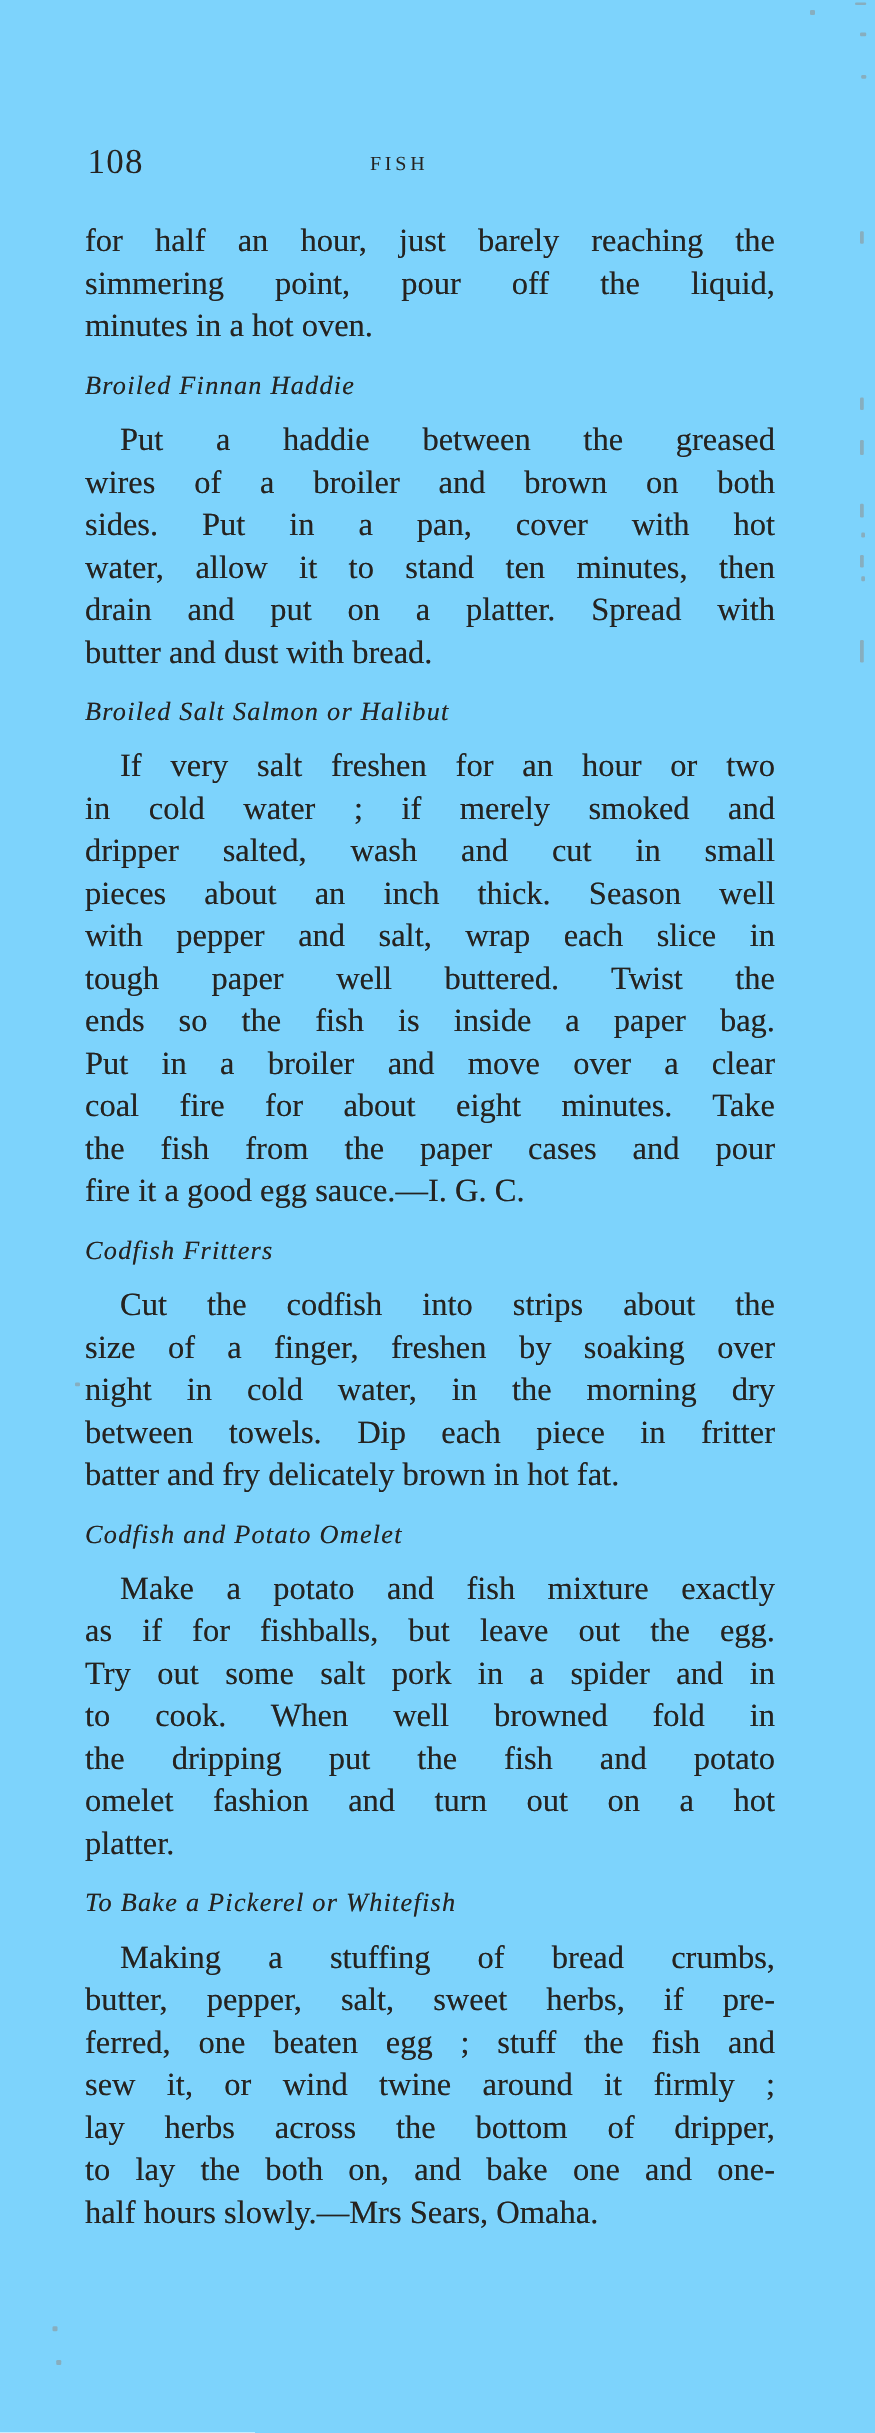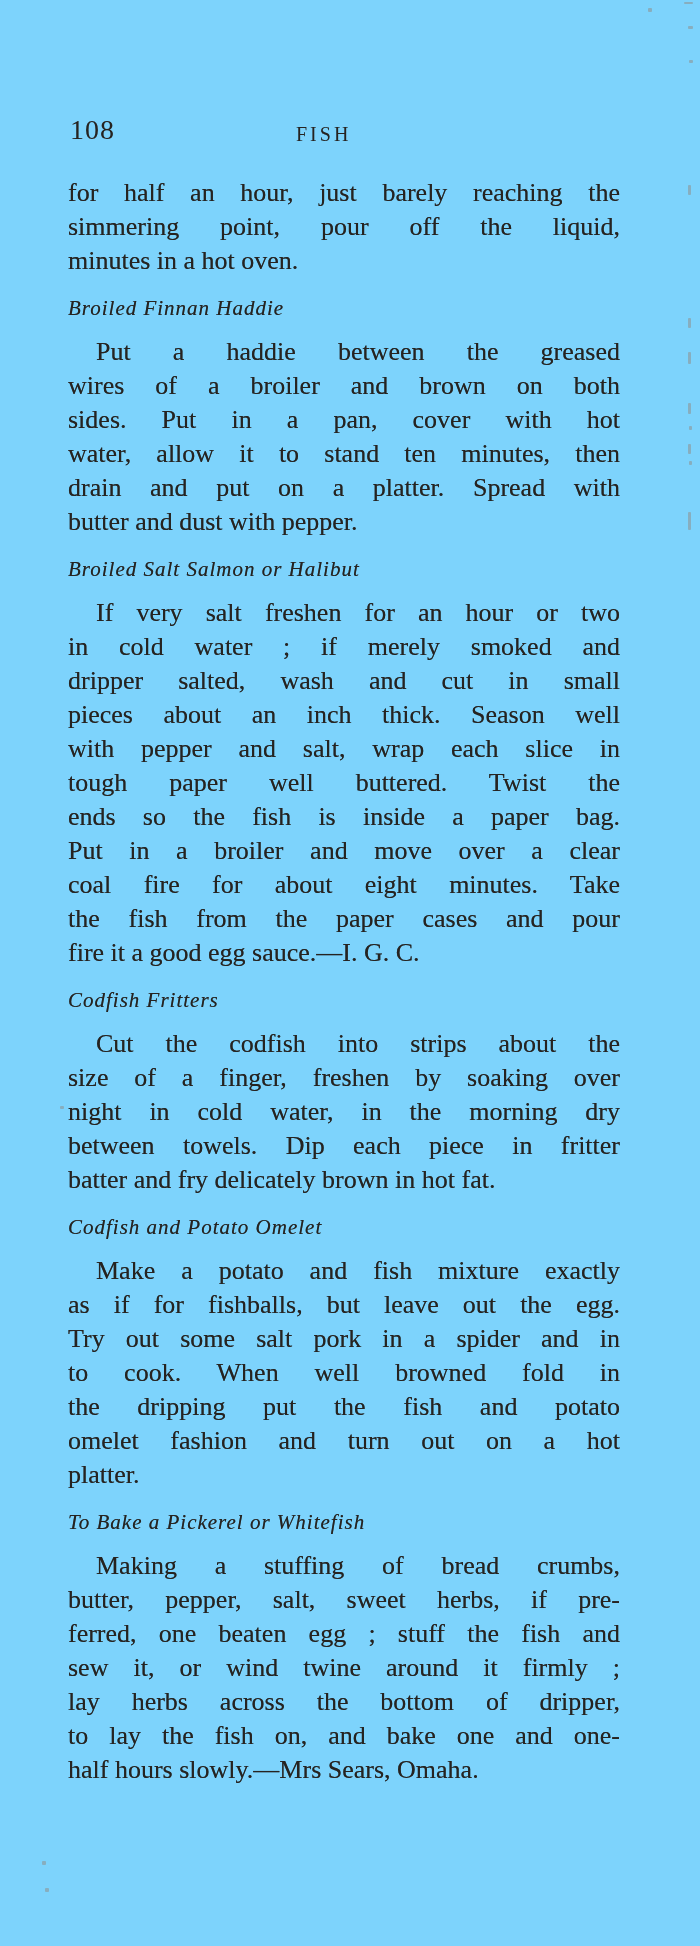--- a/index.html
+++ b/index.html
@@ -27,21 +27,21 @@
     position: absolute;
     left: 2px;
     top: 0;
     font-size: 28px;
     letter-spacing: 1px;
   }
   .running-head {
     position: absolute;
     left: 228px;
     top: 9px;
-    font-size: 20px;
+    font-size: 16px;
     letter-spacing: 3px;
   }
   .page-body {
     position: absolute;
     left: 68px;
     top: 176px;
     width: 552px;
     font-size: 26px;
     line-height: 34px;
     text-shadow: 0 0 0.5px rgba(20,18,14,0.55);
@@ -85,21 +85,21 @@
         <div class="line">simmering point, pour off the liquid,</div>
         <div class="line last">minutes in a hot oven.</div>
       </div>
       <div class="heading">Broiled Finnan Haddie</div>
       <div class="para indent">
         <div class="line">Put a haddie between the greased</div>
         <div class="line">wires of a broiler and brown on both</div>
         <div class="line">sides. Put in a pan, cover with hot</div>
         <div class="line">water, allow it to stand ten minutes, then</div>
         <div class="line">drain and put on a platter. Spread with</div>
-        <div class="line last">butter and dust with pepper.</div>
+        <div class="line last">butter and dust with bread.</div>
       </div>
       <div class="heading">Broiled Salt Salmon or Halibut</div>
       <div class="para indent">
         <div class="line">If very salt freshen for an hour or two</div>
         <div class="line">in cold water ; if merely smoked and</div>
         <div class="line">dripper salted, wash and cut in small</div>
         <div class="line">pieces about an inch thick. Season well</div>
         <div class="line">with pepper and salt, wrap each slice in</div>
         <div class="line">tough paper well buttered. Twist the</div>
         <div class="line">ends so the fish is inside a paper bag.</div>
@@ -126,21 +126,21 @@
         <div class="line">omelet fashion and turn out on a hot</div>
         <div class="line last">platter.</div>
       </div>
       <div class="heading">To Bake a Pickerel or Whitefish</div>
       <div class="para indent">
         <div class="line">Making a stuffing of bread crumbs,</div>
         <div class="line">butter, pepper, salt, sweet herbs, if pre-</div>
         <div class="line">ferred, one beaten egg ; stuff the fish and</div>
         <div class="line">sew it, or wind twine around it firmly ;</div>
         <div class="line">lay herbs across the bottom of dripper,</div>
-        <div class="line">to lay the fish on, and bake one and one-</div>
+        <div class="line">to lay the both on, and bake one and one-</div>
         <div class="line last">half hours slowly.—Mrs Sears, Omaha.</div>
       </div>
     </div>
   <div id="artifacts-layer">
       <div class="artifact" style="left: 648px; top: 8px; width: 4px; height: 4px;"></div>
       <div class="artifact" style="left: 684px; top: 2px; width: 9px; height: 2px;"></div>
       <div class="artifact" style="left: 688px; top: 26px; width: 5px; height: 3px;"></div>
       <div class="artifact" style="left: 689px; top: 60px; width: 4px; height: 3px;"></div>
       <div class="artifact" style="left: 688px; top: 185px; width: 3px; height: 10px;"></div>
       <div class="artifact" style="left: 688px; top: 318px; width: 3px; height: 10px;"></div>

